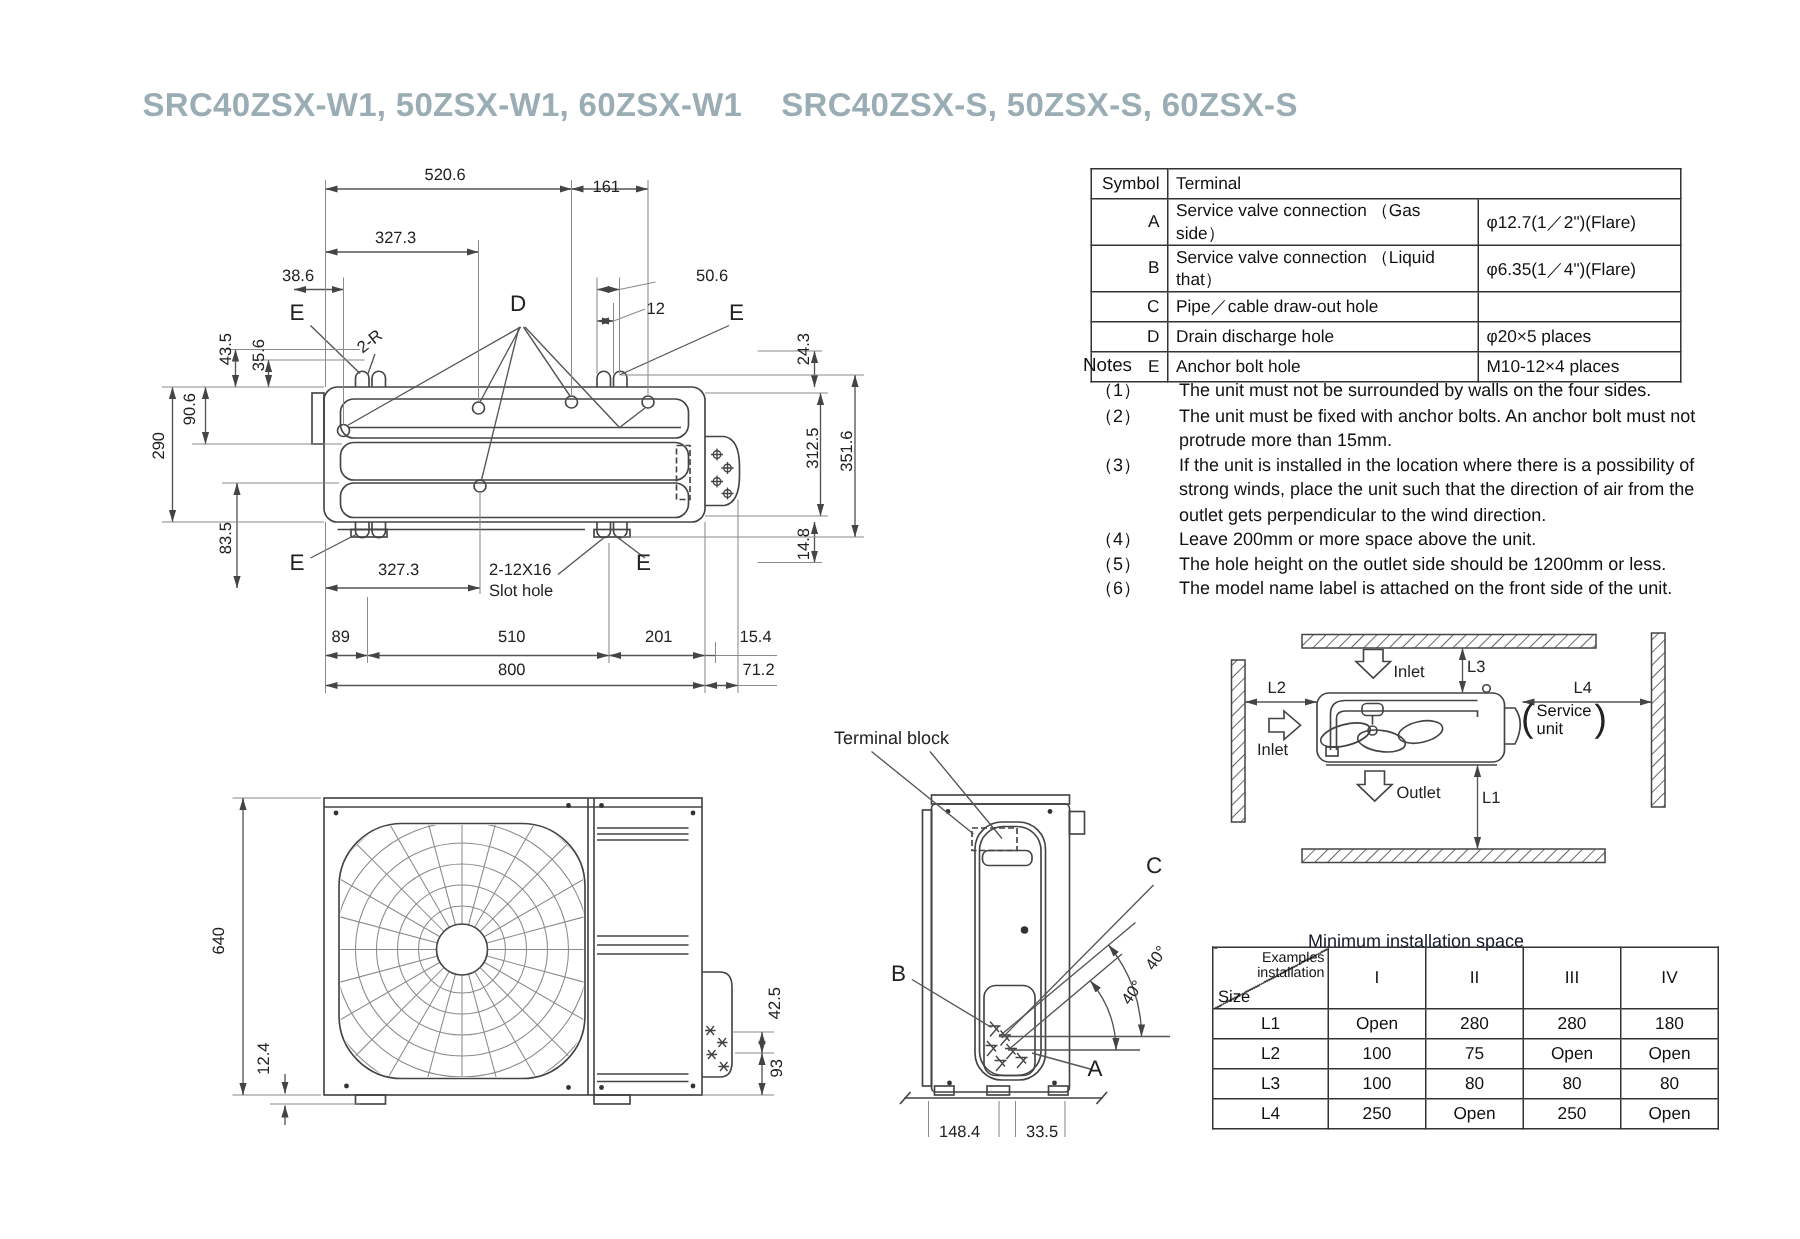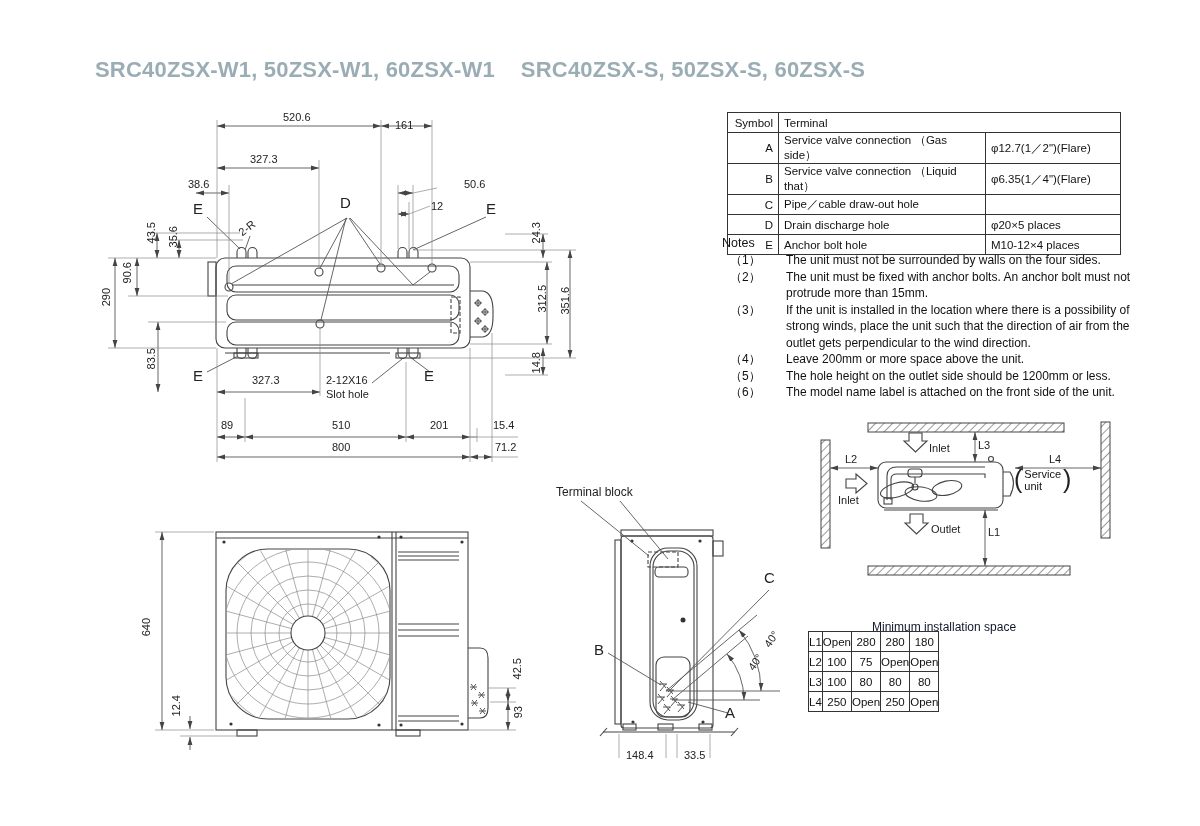--- a/index.html
+++ b/index.html
@@ -397,20 +397,30 @@
     <div class="note-row">
         <span class="n">（6）</span>
         <span class="t">The model name label is attached on the front side of the unit.</span>
       </div>
   </div>
 
   
   <div class="min-title">Minimum installation space</div>
   <table class="mintab">
     <tbody>
+        <tr>
+      <td class="corner">
+        <span class="ex"><span>Examples</span><br><span>installation</span></span>
+        <span class="sz">Size</span>
+      </td>
+      <th class="col">I</th>
+      <th class="col">II</th>
+      <th class="col">III</th>
+      <th class="col">IV</th>
+    </tr>
     <tr>
       <td>L1</td>
       <td>Open</td>
       <td>280</td>
       <td>280</td>
       <td>180</td>
     </tr>
     <tr>
       <td>L2</td>
       <td>100</td>

